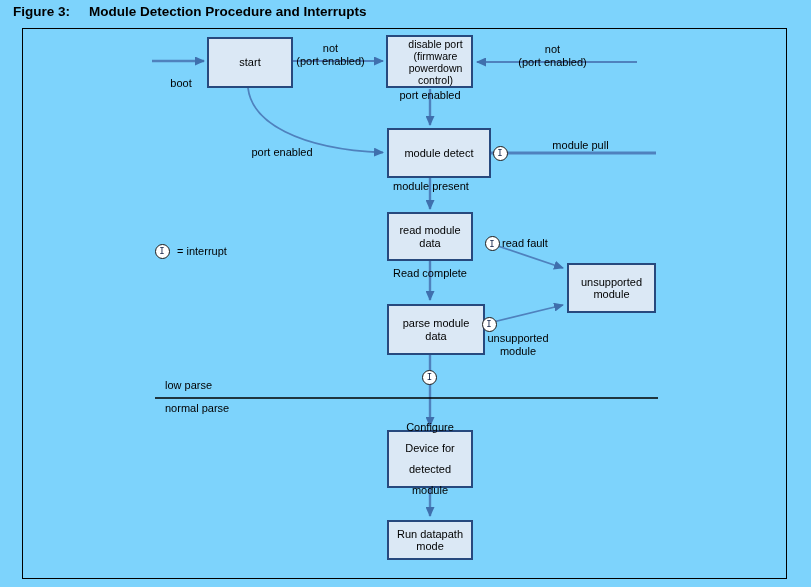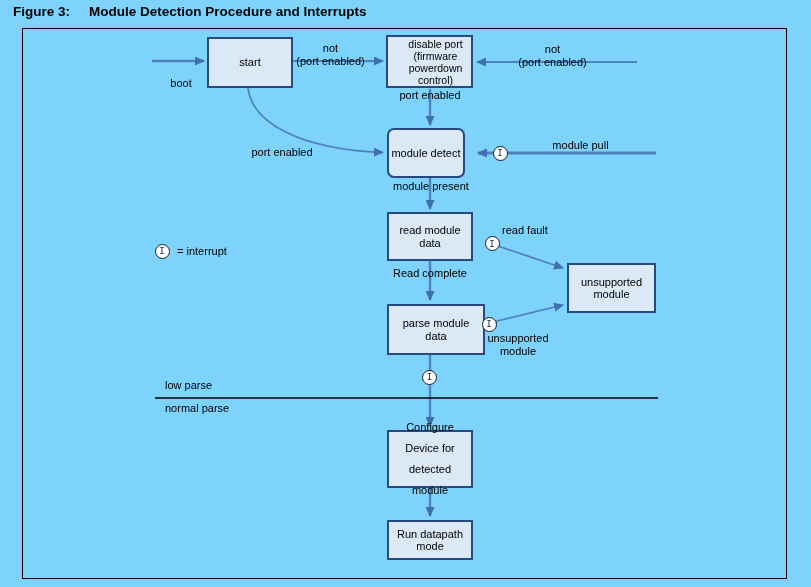--- a/index.html
+++ b/index.html
@@ -62,21 +62,21 @@
     <path class="wire w-med" d="M430,355 L430,426" marker-end="url(#ah)"></path>
     <path class="wire w-med" d="M430,488 L430,516" marker-end="url(#ah)"></path>
     <path class="wire w-black" d="M155,398 L658,398"></path>
   </svg>
 
   <div class="node" style="left:207px;top:37px;width:86px;height:51px;">start</div>
   <div class="node small-text" style="left:386px;top:35px;width:87px;height:53px;">disable port
 (firmware
 powerdown
 control)</div>
-  <div class="node thick" style="left:387px;top:128px;width:78px;height:50px;border-radius:7px;">module detect</div>
+  <div class="node thick" style="left:387px;top:128px;width:104px;height:50px;">module detect</div>
   <div class="node" style="left:387px;top:212px;width:86px;height:49px;">read module
 data</div>
   <div class="node" style="left:387px;top:304px;width:98px;height:51px;">parse module
 data</div>
   <div class="node thick" style="left:567px;top:263px;width:89px;height:50px;">unsupported
 module</div>
   <div class="node" style="left:387px;top:430px;width:86px;height:58px;line-height:21px;">Configure
 Device for
 detected
 module</div>
@@ -85,21 +85,21 @@
 
   <div class="lbl" style="left:160px;top:44px;width:42px;margin-top:33px;">boot</div>
   <div class="lbl" style="left:283px;top:42px;width:95px;">not
 (port enabled)</div>
   <div class="lbl" style="left:505px;top:43px;width:95px;">not
 (port enabled)</div>
   <div class="lbl" style="left:392px;top:89px;width:76px;">port enabled</div>
   <div class="lbl" style="left:248px;top:146px;width:68px;">port enabled</div>
   <div class="lbl" style="left:543px;top:139px;width:75px;">module pull</div>
   <div class="lbl" style="left:383px;top:180px;width:96px;">module present</div>
-  <div class="lbl left" style="left:502px;top:224px;width:55px;">read fault</div>
+  <div class="lbl left" style="left:502px;top:237px;width:55px;">read fault</div>
   <div class="lbl" style="left:383px;top:267px;width:94px;">Read complete</div>
   <div class="lbl" style="left:478px;top:332px;width:80px;">unsupported
 module</div>
   <div class="lbl left" style="left:165px;top:379px;width:70px;">low parse</div>
   <div class="lbl left" style="left:165px;top:402px;width:90px;">normal parse</div>
 
   <div class="int-circle" style="left:492.5px;top:145.5px;">I</div>
   <div class="int-circle" style="left:484.5px;top:236px;">I</div>
   <div class="int-circle" style="left:481.5px;top:316.5px;">I</div>
   <div class="int-circle" style="left:422px;top:369.5px;">I</div>

